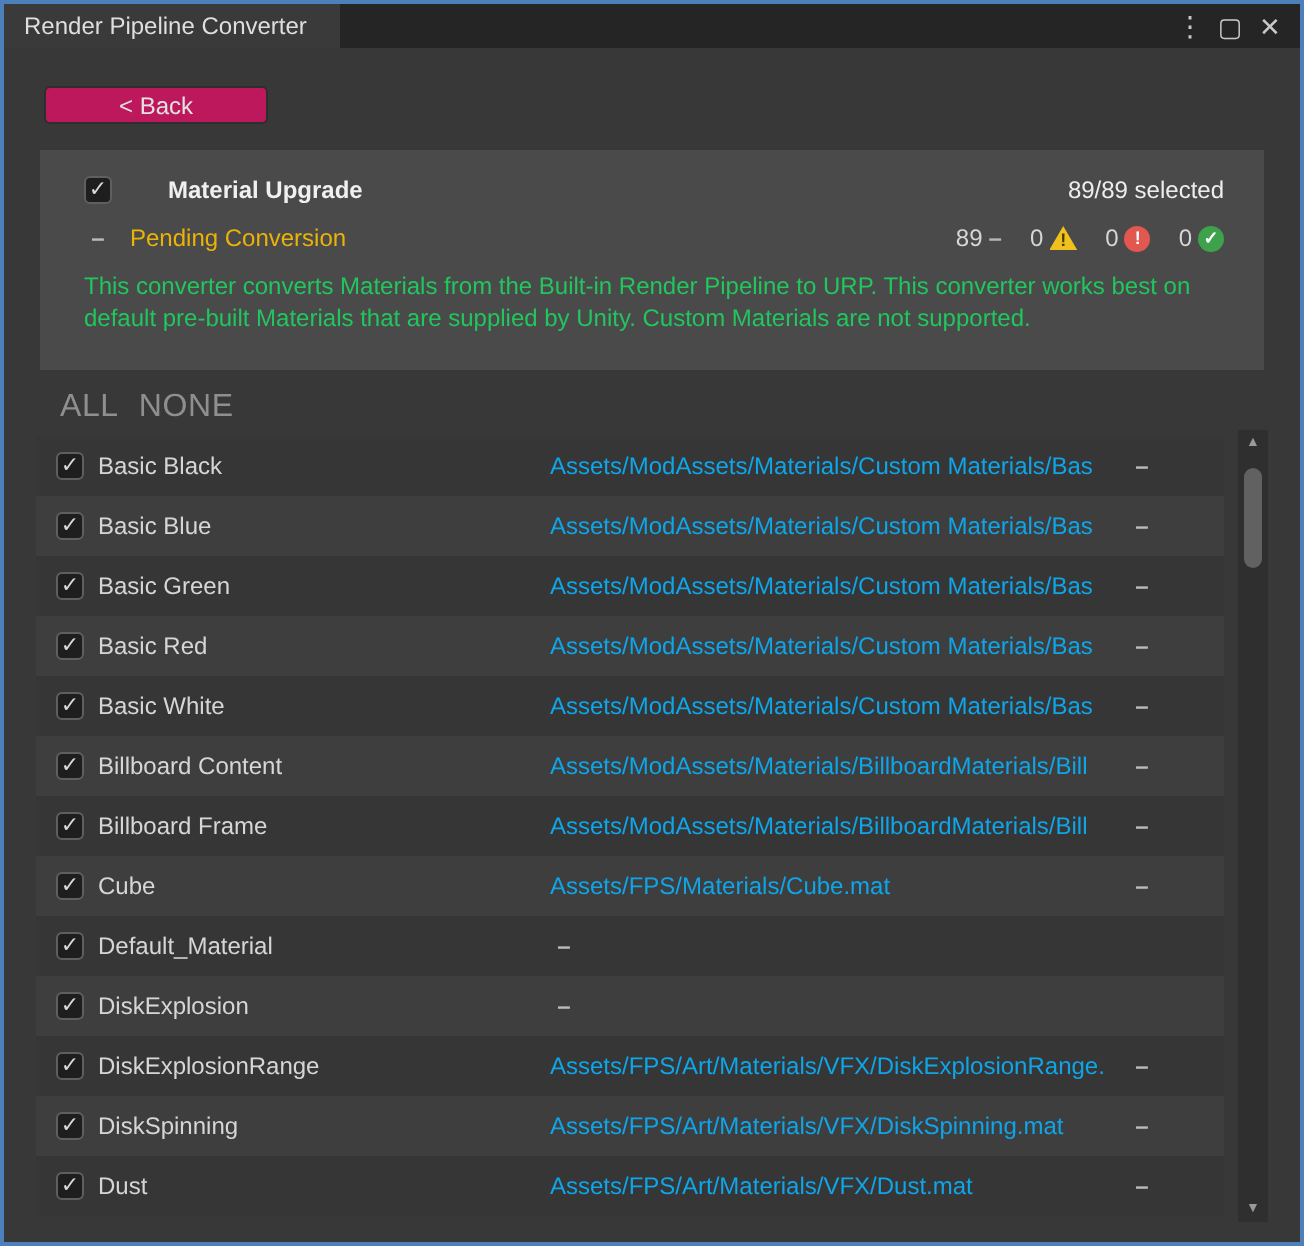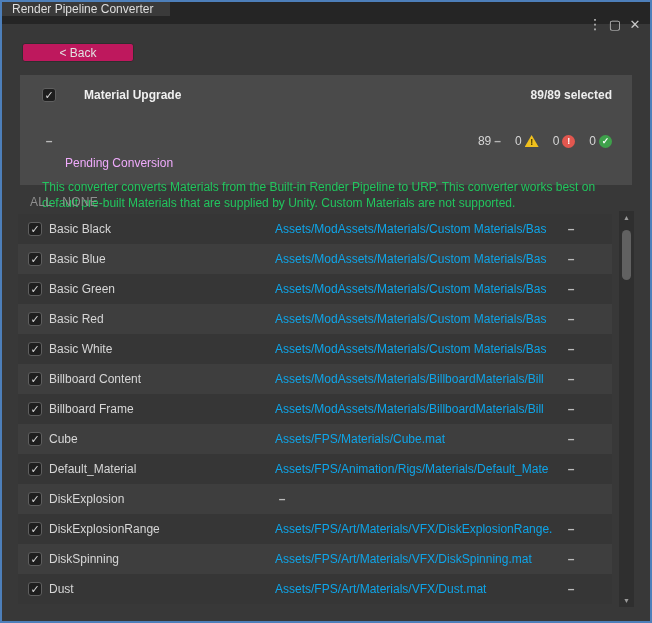--- a/index.html
+++ b/index.html
@@ -3,54 +3,54 @@
 <meta charset="utf-8">
 <style>
   * { margin:0; padding:0; box-sizing:border-box; }
   body { background:#1b1b1b; font-family:"Liberation Sans", sans-serif; }
   .window {
     position:relative; width:652px; height:623px;
     border:2px solid #4d7fba; background:#383838; overflow:hidden;
     font-family:"Liberation Sans", sans-serif;
   }
   
-  .titlebar { height:22px; background:#252525; display:flex; align-items:stretch;flex-direction:column; }
+  .titlebar { height:22px; background:#252525; display:flex; align-items:stretch; }
   .tab { width:168px; background:#3a3a3a; color:#dedede; font-size:12px;
          display:flex; align-items:center; padding-left:10px; }
   .win-controls { margin-left:auto; display:flex; align-items:center; gap:4px; padding-right:7px; }
   .win-ico { color:#c8c8c8; font-size:13px; width:16px; text-align:center; cursor:default; }
   .win-ico.menu { font-size:14px; letter-spacing:0; }
   
   .back-btn { margin:19px 0 0 20px; width:112px; height:19px; background:#be185d;
               border:1px solid #2e2e2e; border-radius:3px; color:#e2e2e2; font-size:12px;
               display:flex; align-items:center; justify-content:center; }
   
   .panel { margin:13px 18px 0; height:110px; background:#4a4a4a; padding:13px 20px 0 22px; }
   .panel-head { display:flex; align-items:center; }
   .checkbox { width:14px; height:14px; background:#1e1e1e; border:1px solid #5f5f5f;
               border-radius:3px; color:#d9d9d9; font-size:11px; line-height:12px;
               text-align:center; flex:none; }
   .panel-title { font-weight:bold; color:#f0f0f0; font-size:12px; margin-left:9px;padding-left:19px; }
-  .selected-count { margin-left:auto; font-weight:bold; color:#ededed; font-size:12px; }
+  .selected-count { margin-left:auto; font-weight:normal; color:#ededed; font-size:12px; }
   .panel-sub { display:flex; align-items:center; margin-top:10px; }
   .fold-dash { color:#bbbbbb; font-size:12px; font-weight:bold; width:14px; text-align:center; flex:none; }
-  .pending-label { color:#f0abfc; font-size:12px; margin-left:9px;margin-top:44px; }
+  .pending-label { color:#eab308; font-size:12px; margin-left:9px; }
   .badges { margin-left:auto; display:flex; align-items:center; font-size:12px; color:#d6d6d6; }
   .badge-num { margin-left:14px; margin-right:3px; }
   .badge-num.first { margin-left:0; }
   .dash-glyph { color:#b5b5b5; font-weight:bold; }
   .b-warn { width:14px; height:12px; background:#f0c01d; clip-path:polygon(50% 0,100% 100%,0 100%);
             color:#4a3a00; font-size:9px; font-weight:bold; text-align:center; line-height:15px; }
   .b-err  { width:13px; height:13px; border-radius:50%; background:#e2574f; color:#fff;
             font-size:9px; font-weight:bold; text-align:center; line-height:13px; }
   .b-ok   { width:13px; height:13px; border-radius:50%; background:#3ea14b; color:#fff;
             font-size:9px; font-weight:bold; text-align:center; line-height:13px; }
   .desc { margin-top:9px; color:#22c55e; font-size:12px; line-height:16px; width:576px; }
   
-  .list-header { margin:10px 0 0 28px; color:#8f8f8f; font-size:12px; display:flex; gap:10px;
+  .list-header { margin:10px 0 0 28px; color:#8f8f8f; font-size:16px; display:flex; gap:10px;
                  letter-spacing:0.3px; }
   .list-header span { cursor:default; }
   
   .list-region { position:relative; margin-top:5px; height:407px; }
   .rows { position:absolute; left:16px; top:0; width:594px; }
   .row { height:30px; display:flex; align-items:center; }
   .row:nth-child(odd) { background:#363636; }
   .row:nth-child(even){ background:#3e3e3e; }
   .row .checkbox { margin-left:10px; }
   .row-name { margin-left:7px; width:226px; color:#d6d6d6; font-size:12px;
@@ -167,21 +167,20 @@
   <div class="row">
     <span class="checkbox">✓</span>
     <span class="row-name">Cube</span>
     <span class="row-path">Assets/FPS/Materials/Cube.mat</span>
     <span class="row-status">–</span>
   </div>
 
   <div class="row">
     <span class="checkbox">✓</span>
     <span class="row-name">Default_Material</span>
-    <span class="row-path">Assets/FPS/Animation/Rigs/Materials/Default_Mate</span>
     <span class="row-status">–</span>
   </div>
 
   <div class="row">
     <span class="checkbox">✓</span>
     <span class="row-name">DiskExplosion</span>
     <span class="row-status">–</span>
   </div>
 
   <div class="row">

